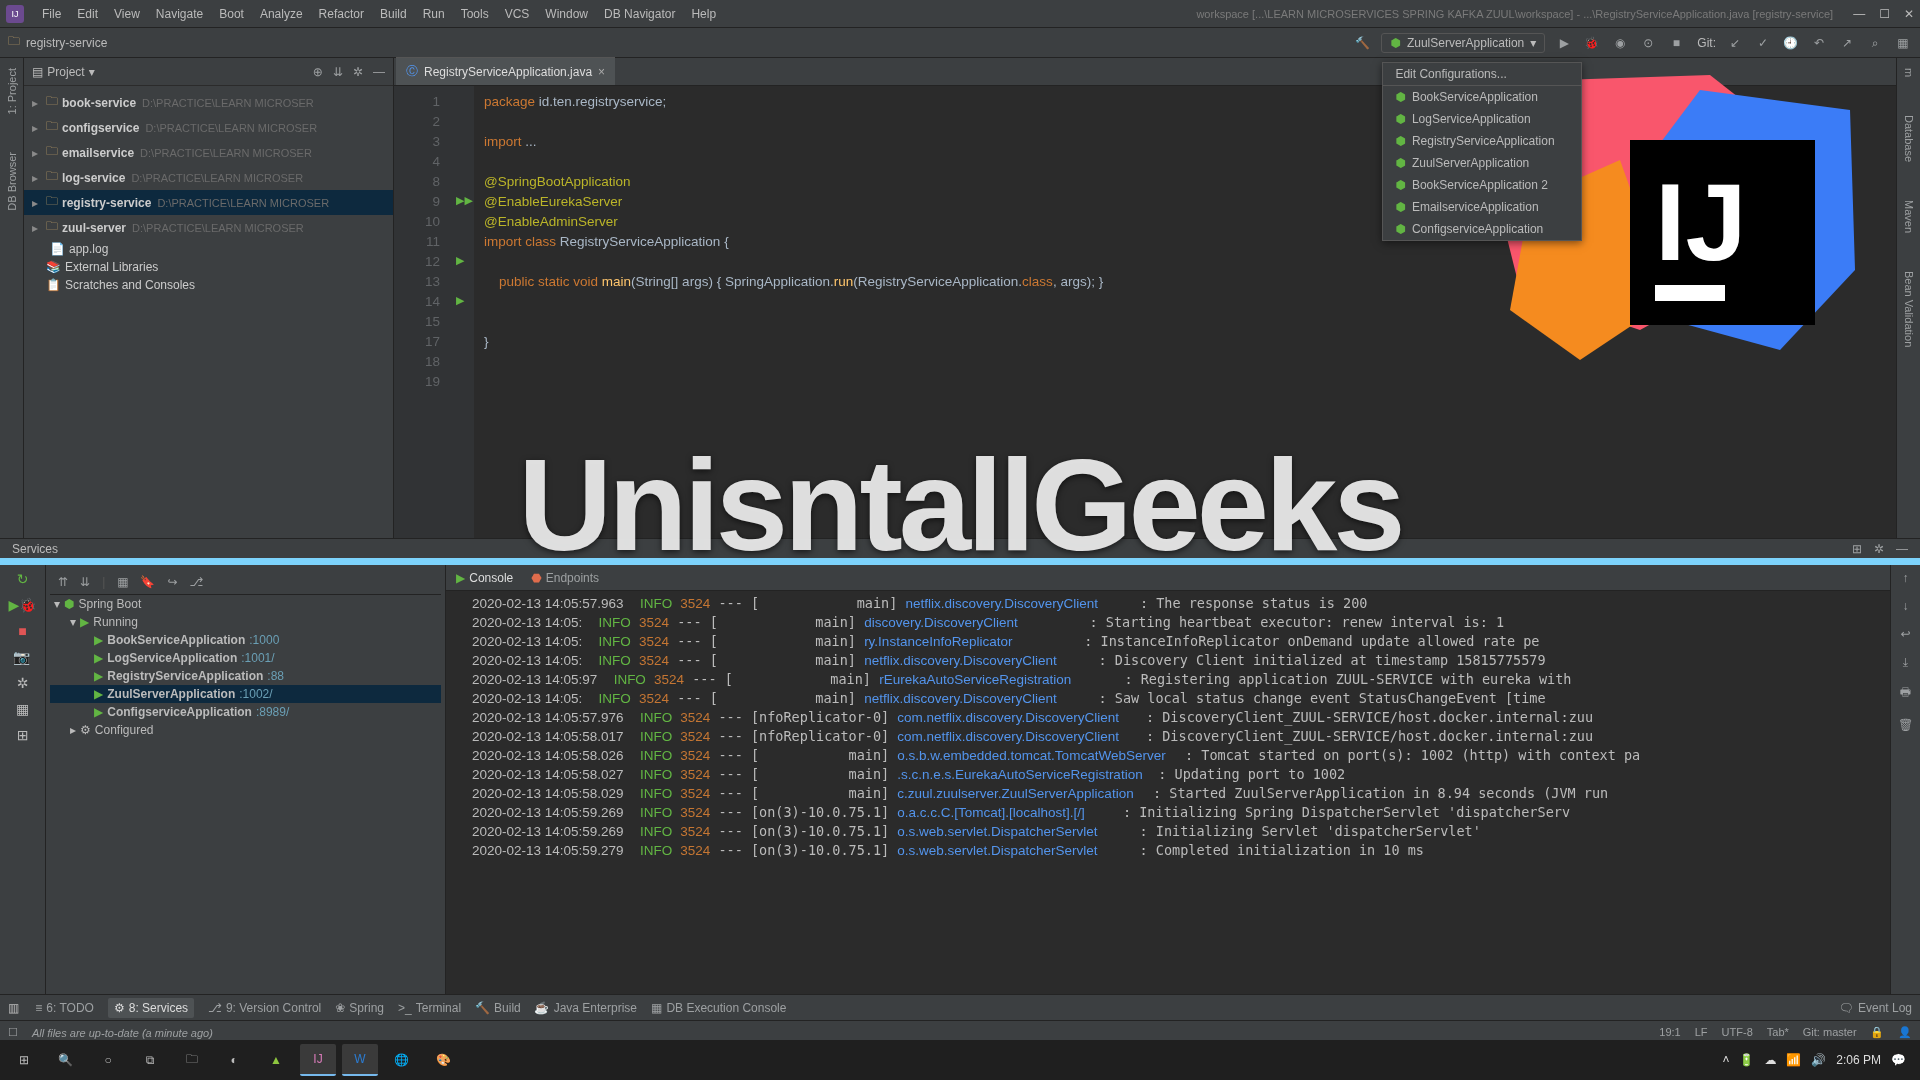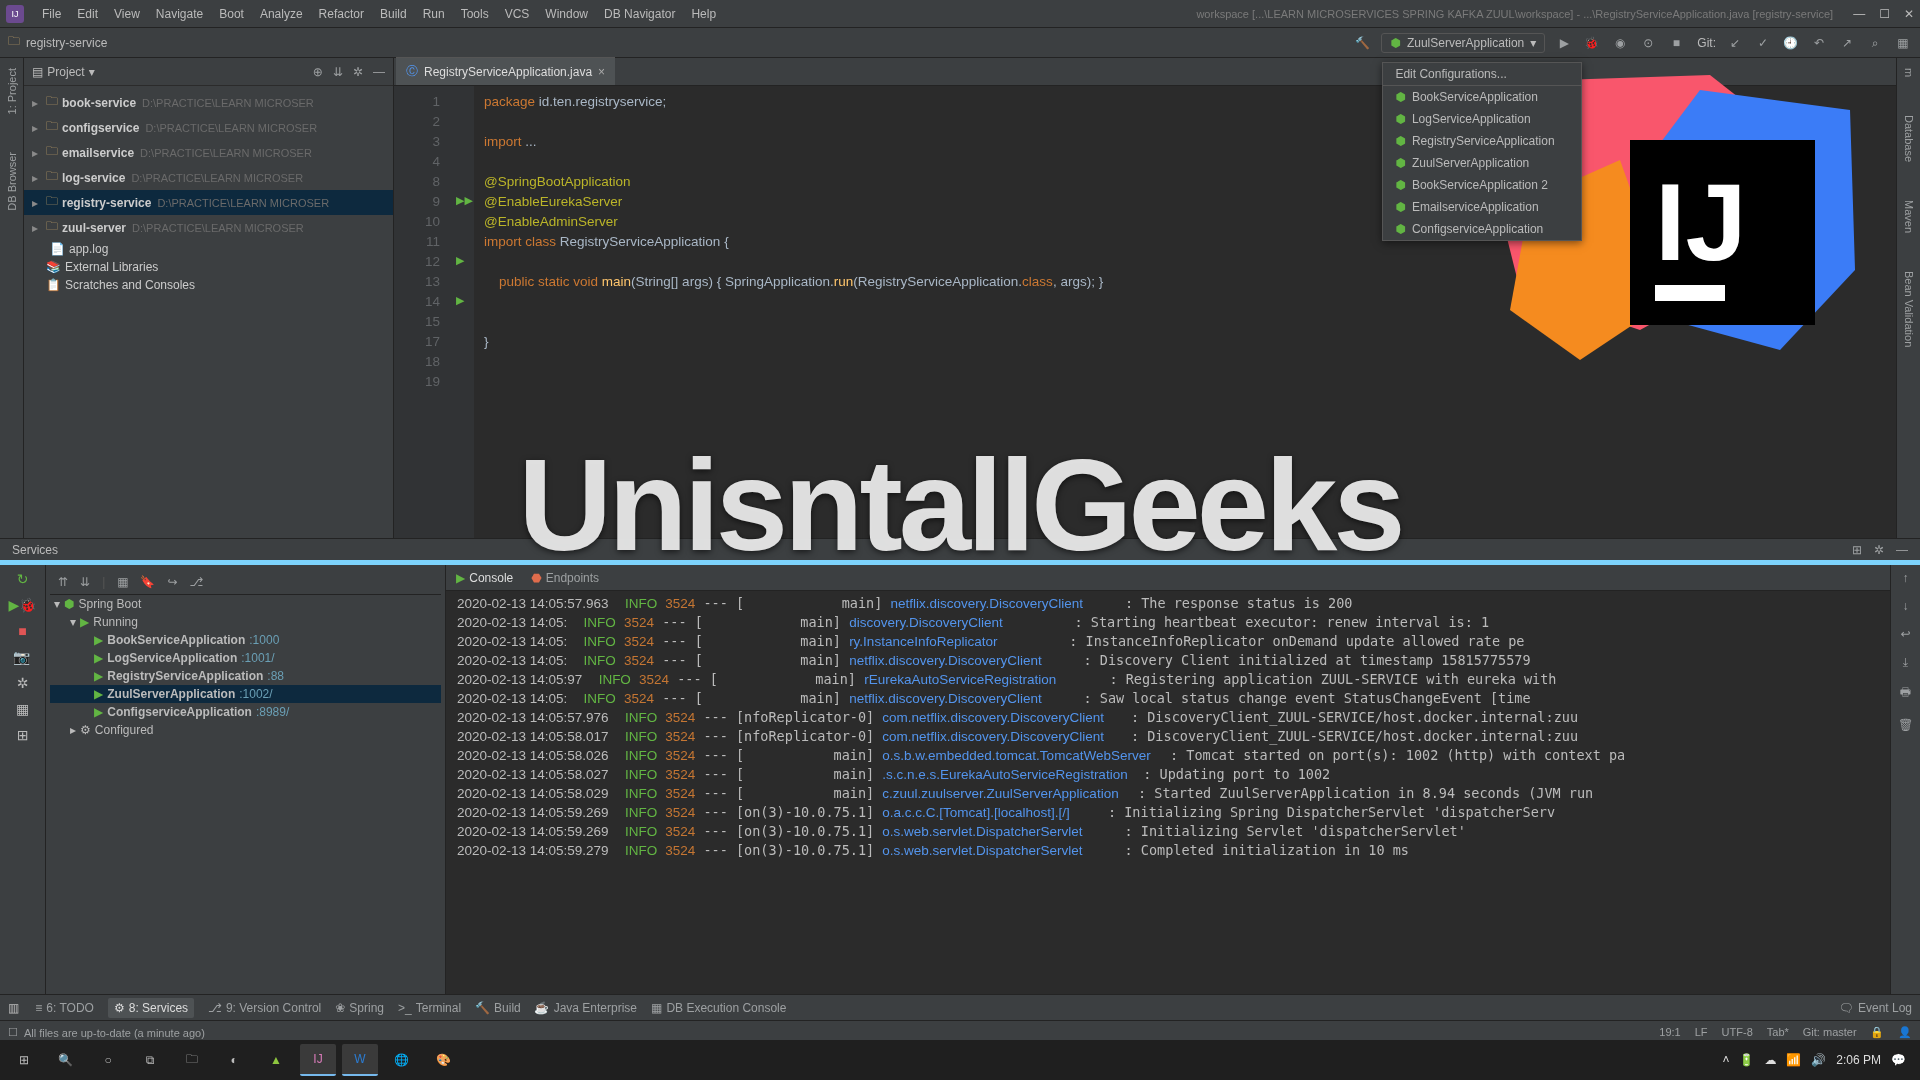--- a/index.html
+++ b/index.html
@@ -45,34 +45,34 @@
 .gutter{width:60px;text-align:right;padding:6px 14px 0 0;color:#606366;line-height:20px;background:#313335;user-select:none;}
 .gutter2{width:20px;background:#313335;position:relative;}
 .gutter2 .mark{position:absolute;font-size:11px;left:2px;}
 .code{flex:1;padding:6px 0 0 10px;line-height:20px;white-space:pre;color:#a9b7c6;}
 .kw{color:#cc7832;}
 .ann{color:#bbb529;}
 .fn{color:#ffc66d;}
 .cls-name{color:#a9b7c6;}
 .pkg{color:#a9b7c6;}
 .services-pane{background:#3c3f41;border-top:1px solid #232323;display:flex;flex-direction:column;height:456px;}
-.services-header{height:26px;display:flex;align-items:center;padding:0 12px;border-bottom:5px solid #7dd3fc;color:#bbb;}
+.services-header{height:26px;display:flex;align-items:center;padding:0 12px;border-bottom:7px solid #7dd3fc;color:#bbb;}
 .services-header .tools{margin-left:auto;display:flex;gap:12px;color:#9da0a2;}
 .services-body{flex:1;display:flex;}
 .sv-toolbar{width:46px;background:#3c3f41;border-right:1px solid #232323;display:flex;flex-direction:column;align-items:center;padding:6px 0;gap:10px;}
 .sv-toolbar .tb{cursor:pointer;font-size:14px;}
 .sv-tree{width:400px;background:#3c3f41;border-right:1px solid #232323;padding:4px;}
 .sv-tree .row{padding:2px 4px;display:flex;align-items:center;gap:4px;cursor:pointer;}
 .sv-tree .row.sel{background:#0d293e;}
 .sv-tree .port{color:#6a9fb5;}
 .console{flex:1;background:#2b2b2b;display:flex;flex-direction:column;}
 .console-tabs{height:26px;display:flex;align-items:center;padding:0 10px;gap:18px;border-bottom:1px solid #232323;background:#3c3f41;}
 .console-tabs .ct{display:flex;align-items:center;gap:4px;cursor:pointer;color:#9da0a2;}
 .console-tabs .ct.active{color:#ddd;}
-.console-output{flex:1;font-family:Consolas,monospace;font-size:13.5px;padding:3px 11px;line-height:19px;overflow:hidden;white-space:pre;color:#bbb;}
+.console-output{flex:1;font-family:Consolas,monospace;font-size:13.5px;padding:3px 26px;line-height:19px;overflow:hidden;white-space:pre;color:#bbb;}
 .console-output .ts{color:#bbb;}
 .console-output .info{color:#62b543;}
 .console-output .pid{color:#c57633;}
 .console-output .cl{color:#5394ec;}
 .bottombar{height:26px;background:#3c3f41;border-top:1px solid #232323;display:flex;align-items:center;padding:0 8px;gap:16px;}
 .bottombar .bt{display:flex;align-items:center;gap:4px;cursor:pointer;color:#9da0a2;font-size:12px;}
 .bottombar .bt.active{color:#ddd;background:#4e5254;padding:3px 6px;border-radius:2px;}
 .statusbar{height:24px;background:#3c3f41;border-top:1px solid #232323;display:flex;align-items:center;padding:0 8px;font-size:11px;color:#9da0a2;}
 .statusbar .right{margin-left:auto;display:flex;gap:14px;}
 .taskbar{height:40px;background:#1f1f1f;display:flex;align-items:center;padding:0 6px;gap:6px;position:absolute;bottom:0;width:100%;}
@@ -417,21 +417,21 @@
       </div>
     </div>
   <div style="margin-left:auto;" class="bt">
       <span>🗨</span>
       <span>Event Log</span>
     </div>
 </div>
 
 <div class="statusbar">
   <span>☐</span>
-  <span style="margin-left:6px;">All files are up-to-date (a minute ago)</span>
+  <span style="margin-left:14px;font-style:italic;">All files are up-to-date (a minute ago)</span>
   <div class="right">
     <span>19:1</span>
     <span>LF</span>
     <span>UTF-8</span>
     <span>Tab*</span>
     <span>Git: master</span>
     <span>🔒</span>
     <span>👤</span>
   </div>
 </div>

